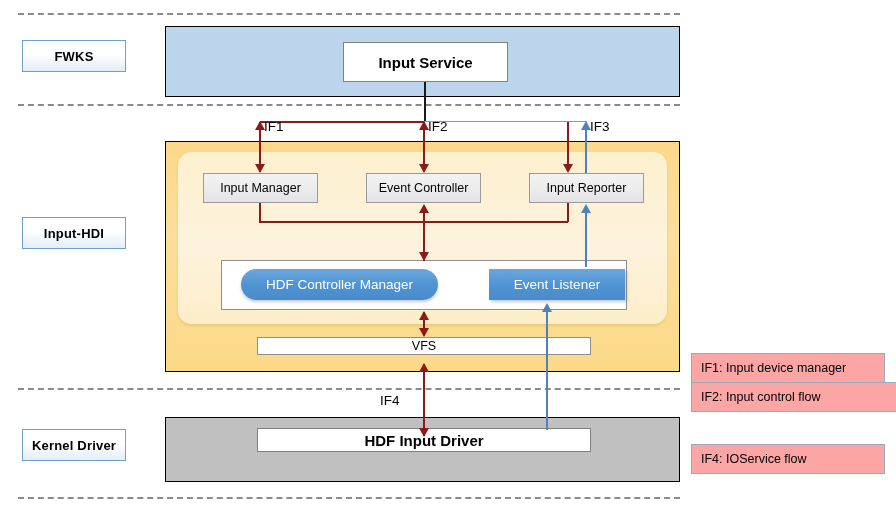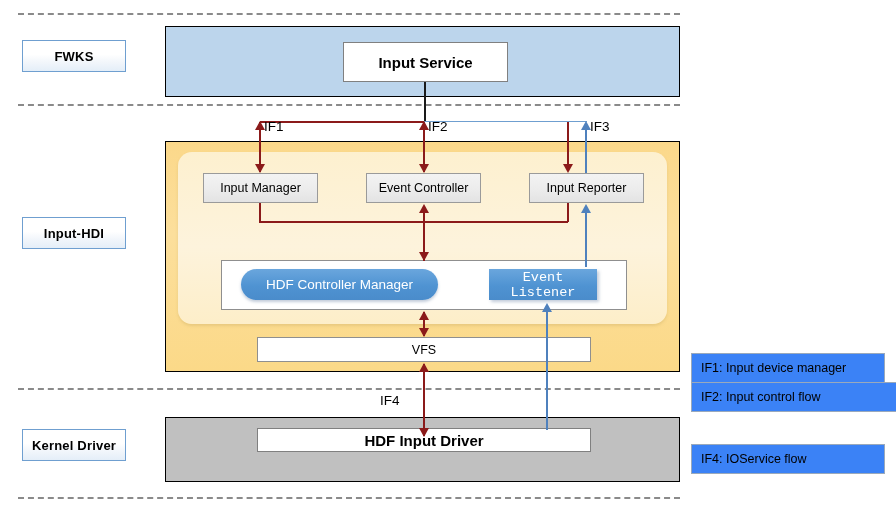--- a/index.html
+++ b/index.html
@@ -125,21 +125,21 @@
   }
 
   .edge-label {
     font-size: 13.5px;
     color: #000000;
     white-space: nowrap;
   }
 
   
   .legend-item {
-    background: #3b82f6;
+    background: #fca5a5;
     border: 1px solid #9aa9bb;
     display: flex;
     align-items: center;
     padding-left: 9px;
     font-size: 12.5px;
     color: #000000;
     white-space: nowrap;
   }
 </style>
 </head>
@@ -161,23 +161,23 @@
 
   <div class="abs band-hdi" style="left:165px; top:141px; width:515px; height:231px;"></div>
   <div class="abs band-hdi-inner" style="left:178px; top:152px; width:489px; height:172px;"></div>
 
   <div class="abs node node-gray" style="left:203px; top:173px; width:115px; height:30px;">Input Manager</div>
   <div class="abs node node-gray" style="left:366px; top:173px; width:115px; height:30px;">Event Controller</div>
   <div class="abs node node-gray" style="left:529px; top:173px; width:115px; height:30px;">Input Reporter</div>
 
   <div class="abs node-container-white" style="left:221px; top:260px; width:406px; height:50px;"></div>
   <div class="abs node pill-blue" style="left:241px; top:269px; width:197px; height:31px;">HDF Controller Manager</div>
-  <div class="abs node rect-blue" style="left:489px; top:269px; width:108px; height:31px;font-family:Liberation Mono, monospace;">Event Listener</div>
-
-  <div class="abs node node-plain-white" style="left:257px; top:337px; width:334px; height:25px;">VFS</div>
+  <div class="abs node rect-blue" style="left:489px; top:269px; width:136px; height:31px;">Event Listener</div>
+
+  <div class="abs node node-plain-white" style="left:257px; top:337px; width:334px; height:18px;">VFS</div>
 
   <div class="abs band-kernel" style="left:165px; top:417px; width:515px; height:65px;"></div>
   <div class="abs node node-white-bold" style="left:257px; top:428px; width:334px; height:24px;">HDF Input Driver</div>
 
   <div class="abs vline-black" style="left:424px; top:82px; height:40px;"></div>
 
   <div class="abs hline-red" style="left:260px; top:121px; width:165px;"></div>
 
   <div class="abs hline-blue" style="left:424px; top:121px; width:163px;"></div>
 

